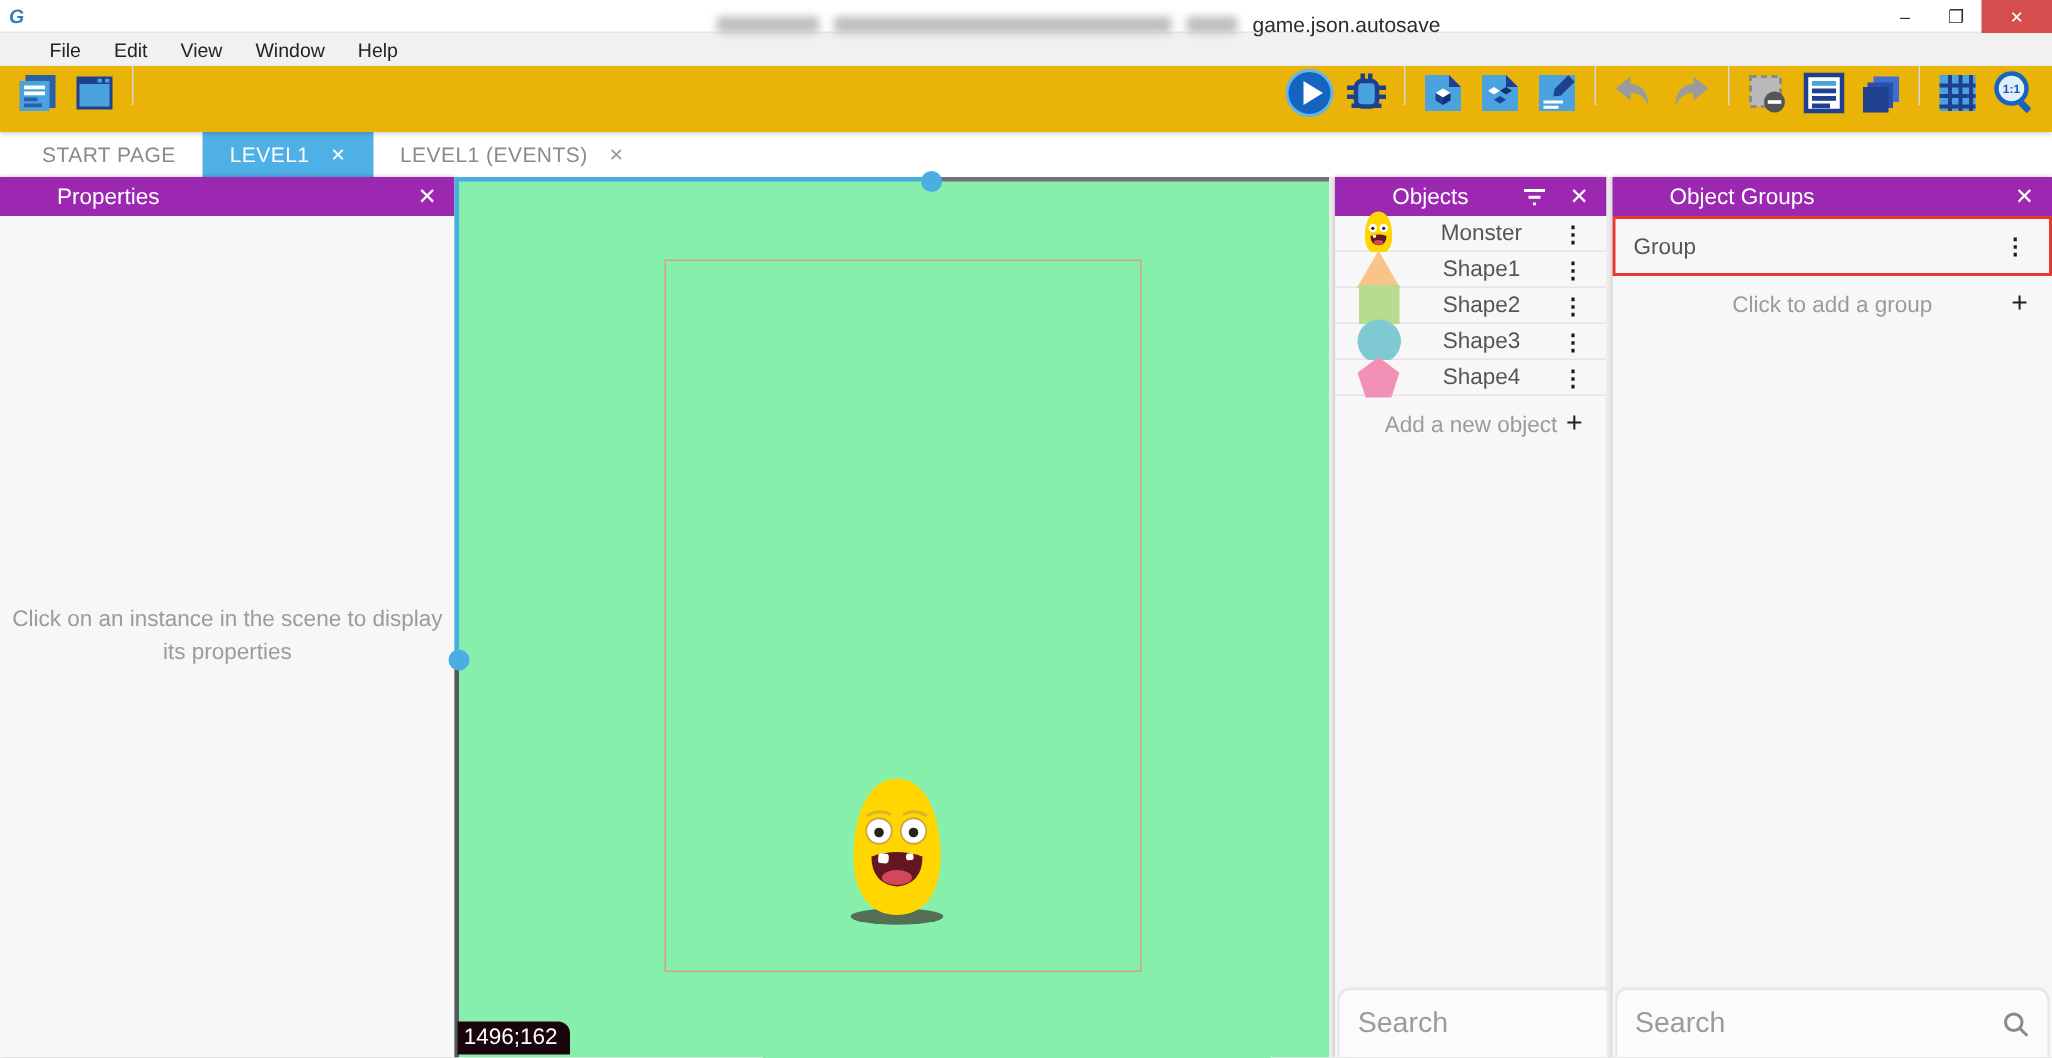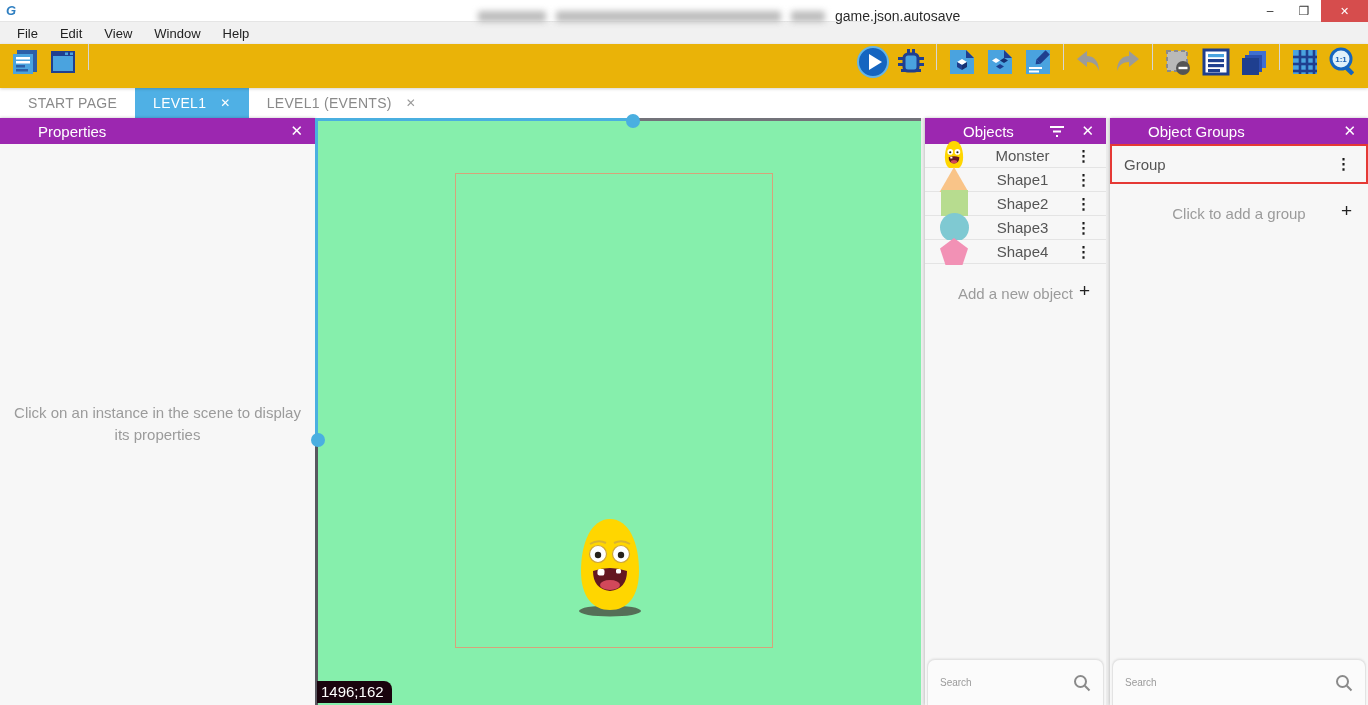--- a/index.html
+++ b/index.html
@@ -10,21 +10,21 @@
   .titlebar { height:22px; background:#ffffff; display:flex; align-items:center; position:relative; border-bottom:1px solid #e5e5e5; flex:0 0 22px; }
   .app-logo { width:22px; height:22px; display:flex; align-items:center; justify-content:center; font-weight:bold; font-size:13px; color:#2f7fc1; font-style:italic; }
   .title-group { position:absolute; left:478px; top:0; height:32px; display:flex; align-items:center; gap:10px; }
   .blur-block { height:11px; background:#bdbdbd; border-radius:2px; filter:blur(3px); }
   .title-text { font-size:14px; color:#2b2b2b; white-space:nowrap; }
   .win-controls { position:absolute; right:0; top:0; height:22px; display:flex; }
   .win-btn { width:34px; height:22px; display:flex; align-items:center; justify-content:center; font-size:12px; color:#333; cursor:pointer; }
   .win-btn.close { width:47px; background:#d64d4d; color:#fff; font-size:11px; }
 
   
-  .menubar { height:22px; background:#f1f1f1; display:flex; align-items:center; padding-left:6px; flex:0 0 22px; }
+  .menubar { height:22px; background:#f1f1f1; display:flex; align-items:center; padding-left:22px; flex:0 0 22px; }
   .menu-item { font-size:13px; color:#222; padding:0 11px; cursor:pointer; }
 
   
   .toolbar { height:44px; background:#eab308; display:flex; align-items:flex-start; padding:0 6px; box-shadow:0 1px 3px rgba(0,0,0,0.18); position:relative; z-index:5; flex:0 0 44px; }
   .tb-btn { width:38px; height:36px; display:flex; align-items:center; justify-content:center; cursor:pointer; }
   .tb-sep { width:1px; height:26px; background:#d6d6d6; margin:0 6px; }
   .tb-spacer { flex:1; }
   .zoom-label { font-size:8px; font-weight:bold; fill:#1a5fb4; }
 
   
@@ -64,31 +64,31 @@
   
   .objects-panel { width:181px; }
   .groups-panel { flex:1; }
   .obj-row { height:24px; display:flex; align-items:center; border-bottom:1px solid #e4e4e4; background:#f7f7f7; cursor:pointer; }
   .obj-icon { width:34px; height:34px; margin-left:12px; display:flex; align-items:center; justify-content:center; flex:0 0 34px; }
   .obj-label { flex:1; text-align:center; font-size:15px; color:#555; }
   .dots { border:none; background:none; font-size:15px; font-weight:bold; color:#1a1a1a; padding:0 14px 0 2px; cursor:pointer; letter-spacing:1px; }
   .shape-triangle { width:0; height:0; border-left:15px solid transparent; border-right:15px solid transparent; border-bottom:26px solid #f9c488; }
   .shape-square { width:27px; height:27px; background:#b7dc8f; }
   .shape-circle { width:29px; height:29px; border-radius:50%; background:#7fc9d2; }
-  .add-row { height:38px; display:flex; align-items:flex-end; position:relative; cursor:pointer; }
+  .add-row { height:38px; display:flex; align-items:center; position:relative; cursor:pointer; }
   .add-label { flex:1; text-align:center; font-size:15px; color:#9b9b9b; }
   .add-plus { position:absolute; right:16px; font-size:19px; color:#222; font-weight:400; }
   .panel-fill { flex:1; }
 
   .group-row { height:40px; display:flex; align-items:center; background:#f7f7f7; border:2px solid #e53935; cursor:pointer; margin:0; }
   .group-label { flex:1; font-size:15px; color:#555; padding-left:12px; }
 
   .search-wrap { padding:0; flex:0 0 46px; display:flex; }
   .search-box { flex:1; margin:0 2px; background:#fbfbfb; border:1px solid #e3e3e3; border-bottom:none; border-radius:8px 8px 0 0; display:flex; align-items:center; padding:0 12px; box-shadow:0 -1px 2px rgba(0,0,0,.06); }
-  .search-input { flex:1; border:none; background:transparent; outline:none; font-size:10px; color:#444; font-family:"Liberation Sans", sans-serif; }
+  .search-input { flex:1; border:none; background:transparent; outline:none; font-size:19px; color:#444; font-family:"Liberation Sans", sans-serif; }
   .search-input::placeholder { color:#9b9b9b; }
 </style>
 </head>
 <body>
 
 <div class="window">
 
   <div class="titlebar">
     <div class="app-logo">G</div>
     <div class="title-group">

